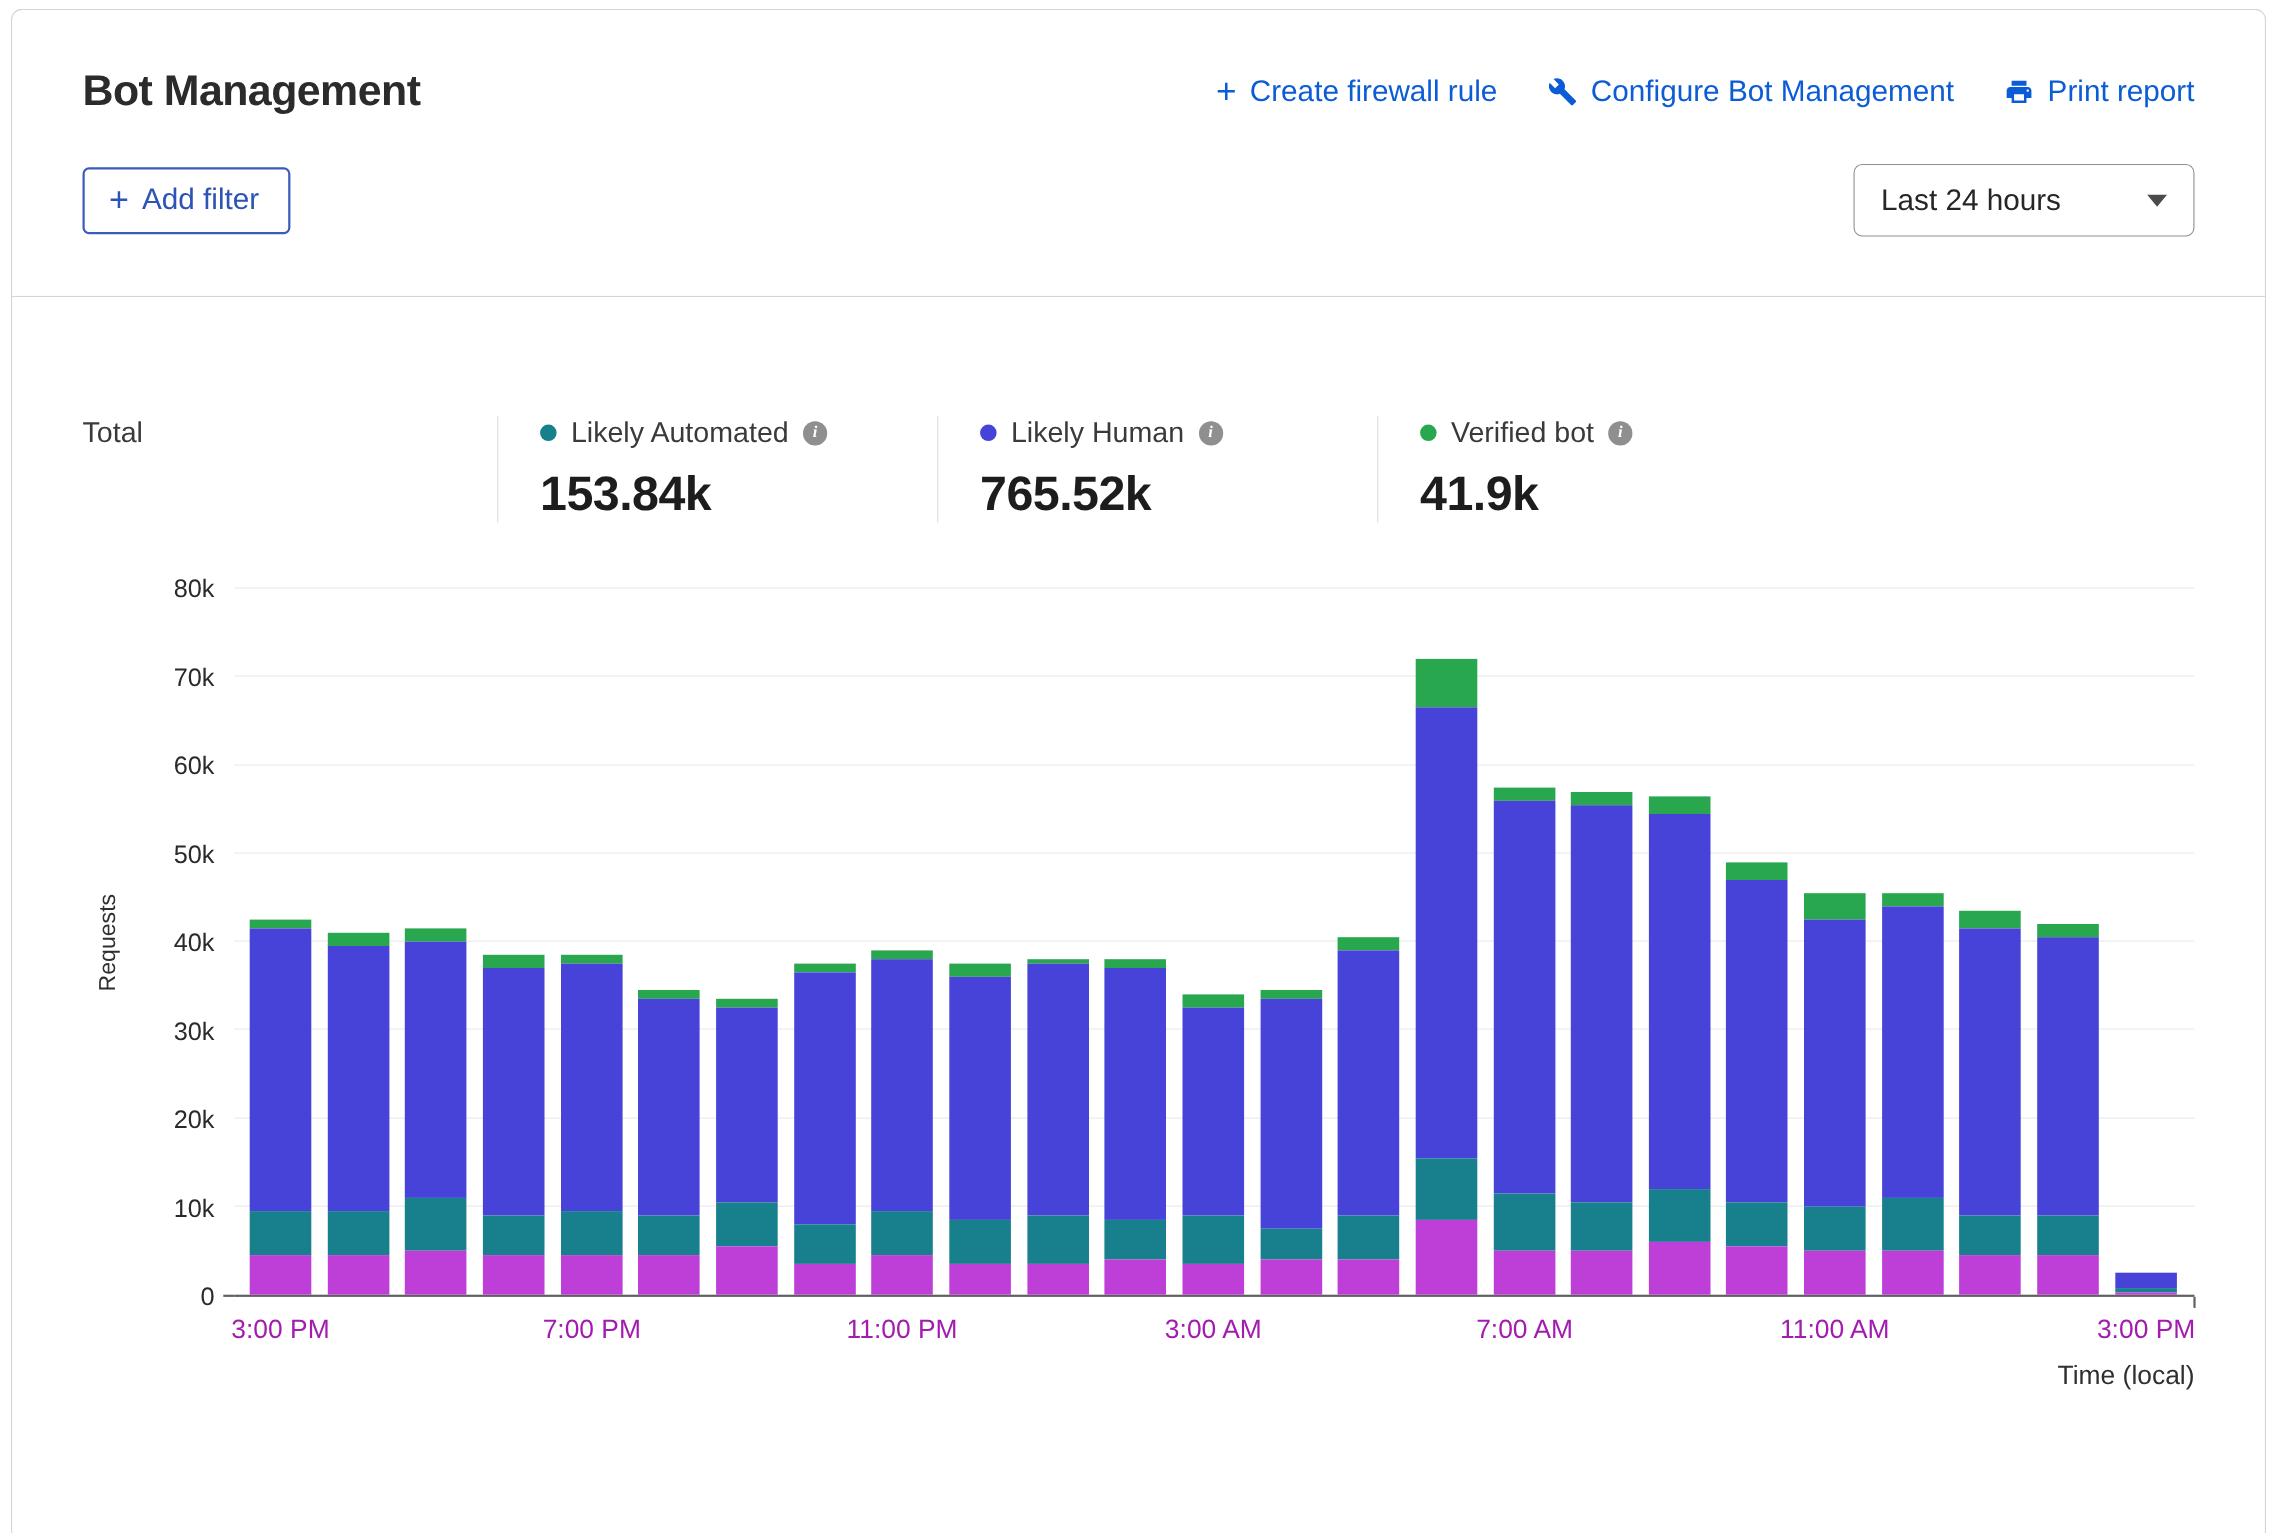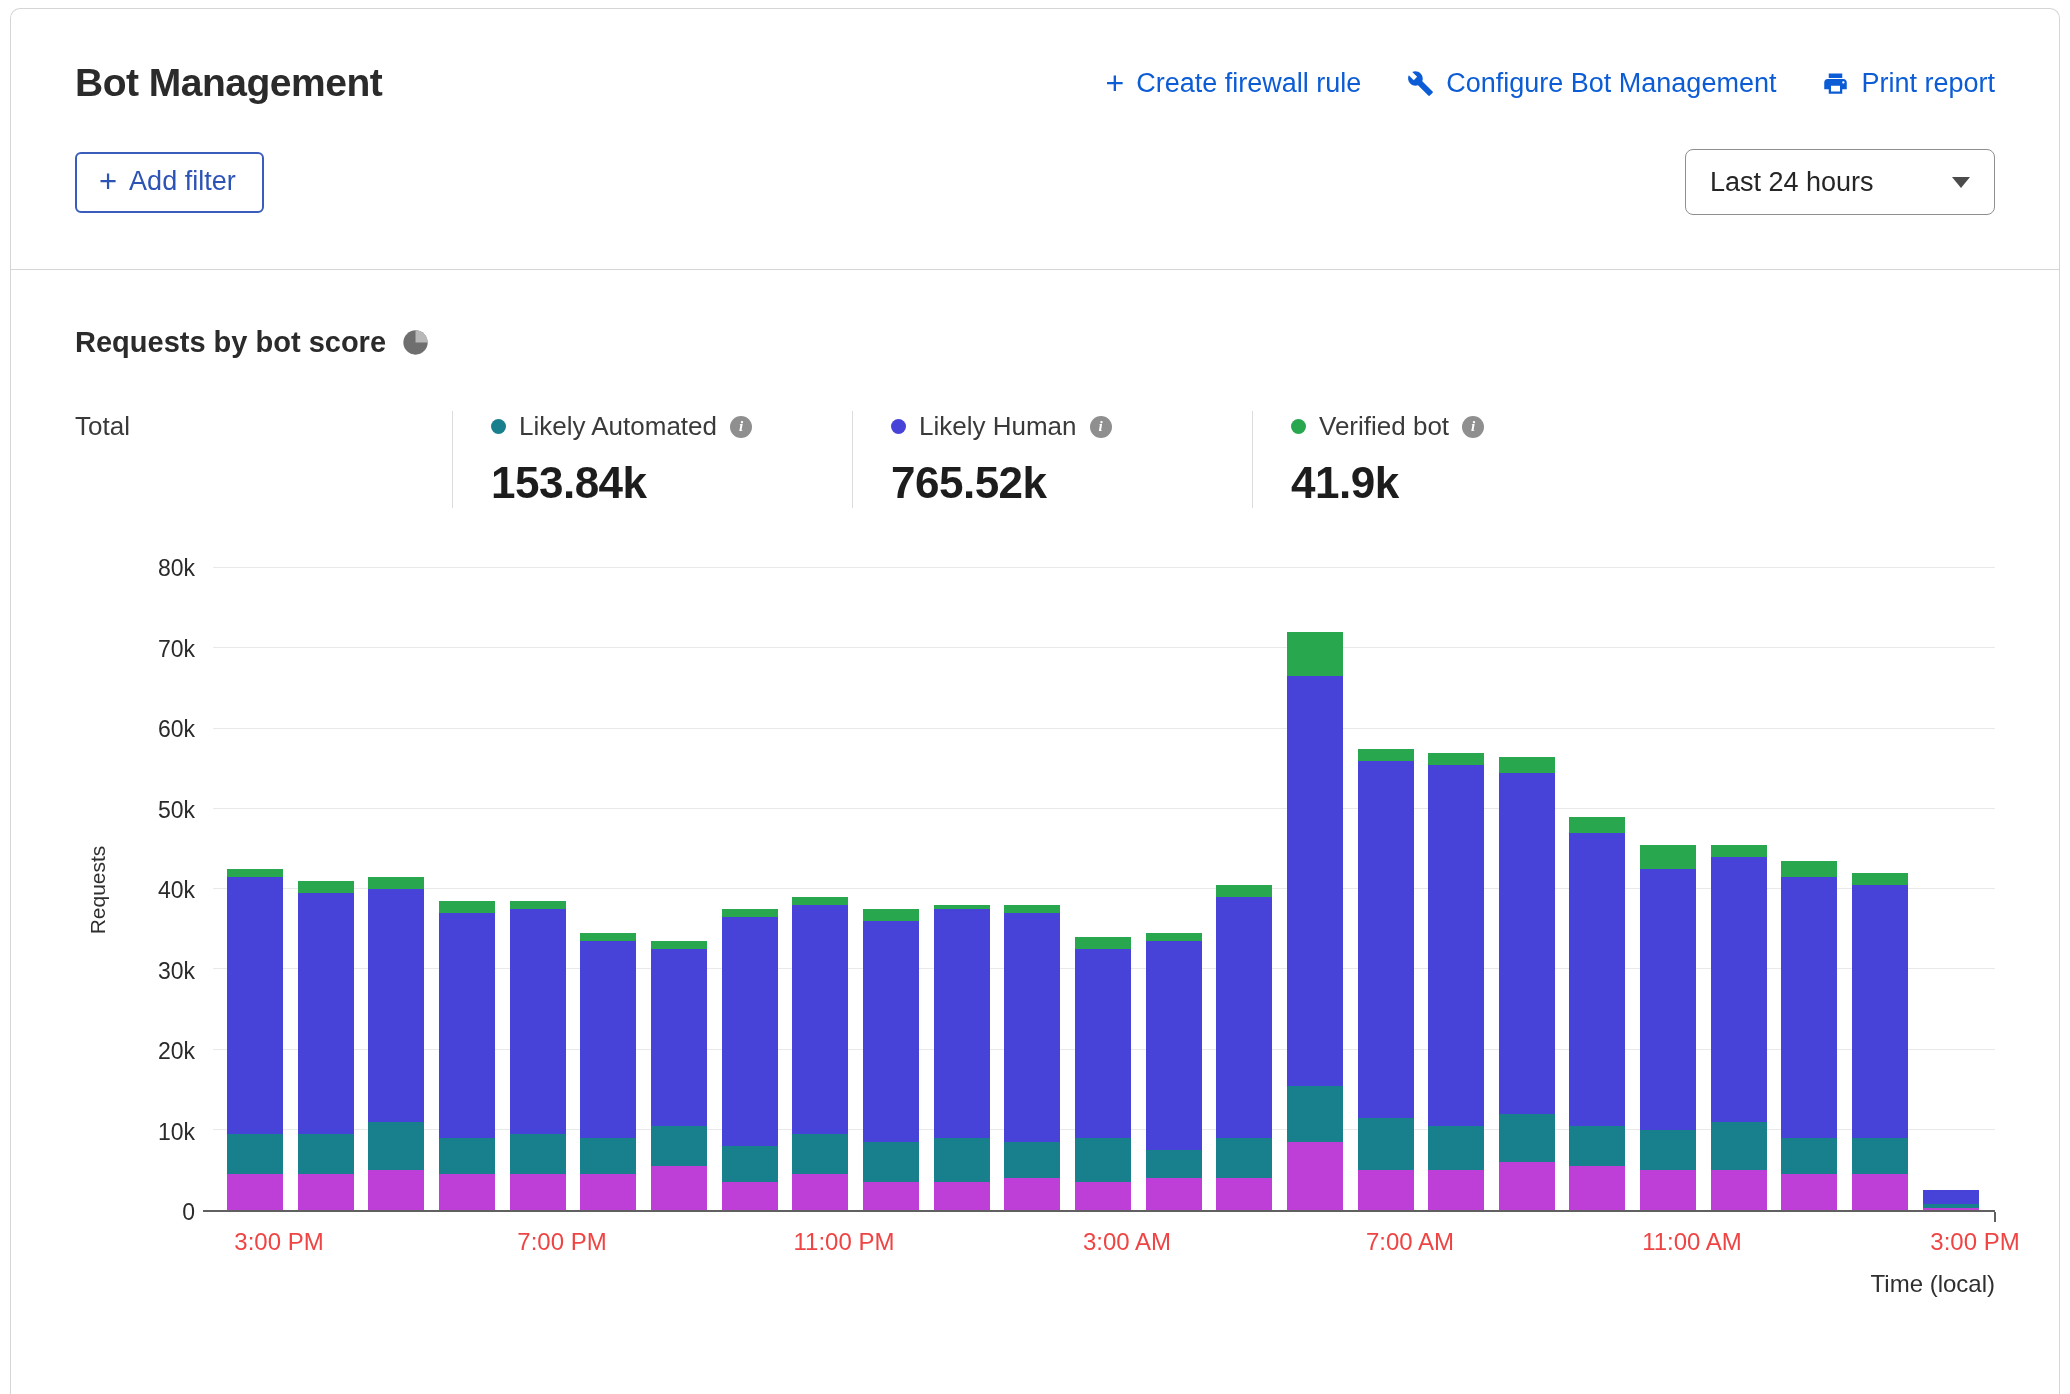--- a/index.html
+++ b/index.html
@@ -110,21 +110,21 @@
   .bars {
     position: absolute; inset: 0;
     display: flex; align-items: flex-end; justify-content: space-between;
     padding: 0 16px 0 14px;
   }
   .bar { width: 56px; height: 100%; display: flex; flex-direction: column-reverse; justify-content: flex-start; }
   .bar-seg { width: 100%; }
   .x-ticks { grid-column: 3; grid-row: 2; position: relative; }
   .x-tick-label {
     position: absolute; top: 16px; transform: translateX(-50%);
-    font-size: 24px; color: #ef4444; white-space: nowrap; margin-left: 24px;
+    font-size: 24px; color: #a21caf; white-space: nowrap;
   }
   .x-axis-label { grid-column: 3; grid-row: 3; text-align: right; font-size: 24px; color: #2f2f2f; padding-top: 6px; }
 </style>
 </head>
 <body>
 
 <div class="card">
 
   <div class="card-header">
     <div class="header-top">
@@ -164,29 +164,20 @@
       <div class="time-select">
         <span>Last 24 hours</span>
         <span class="chevron-down"></span>
       </div>
     </div>
   </div>
 
   <div class="card-divider"></div>
 
   <div class="chart-section">
-    <div class="section-title-row">
-      <h2 class="section-title">Requests by bot score</h2>
-      <span class="pie-icon">
-        <svg viewBox="0 0 20 20">
-            <circle cx="10" cy="10" r="9" fill="#6f6f6f"></circle>
-            <path d="M10 10 L10 1 A9 9 0 0 1 19 10 Z" fill="#b8b8b8"></path>
-          </svg>
-      </span>
-    </div>
 
     <div class="stats-row">
   <div class="stat">
     <div class="stat-label-row">
 
       <span class="stat-label">Total</span>
 
     </div>
   </div>
 

